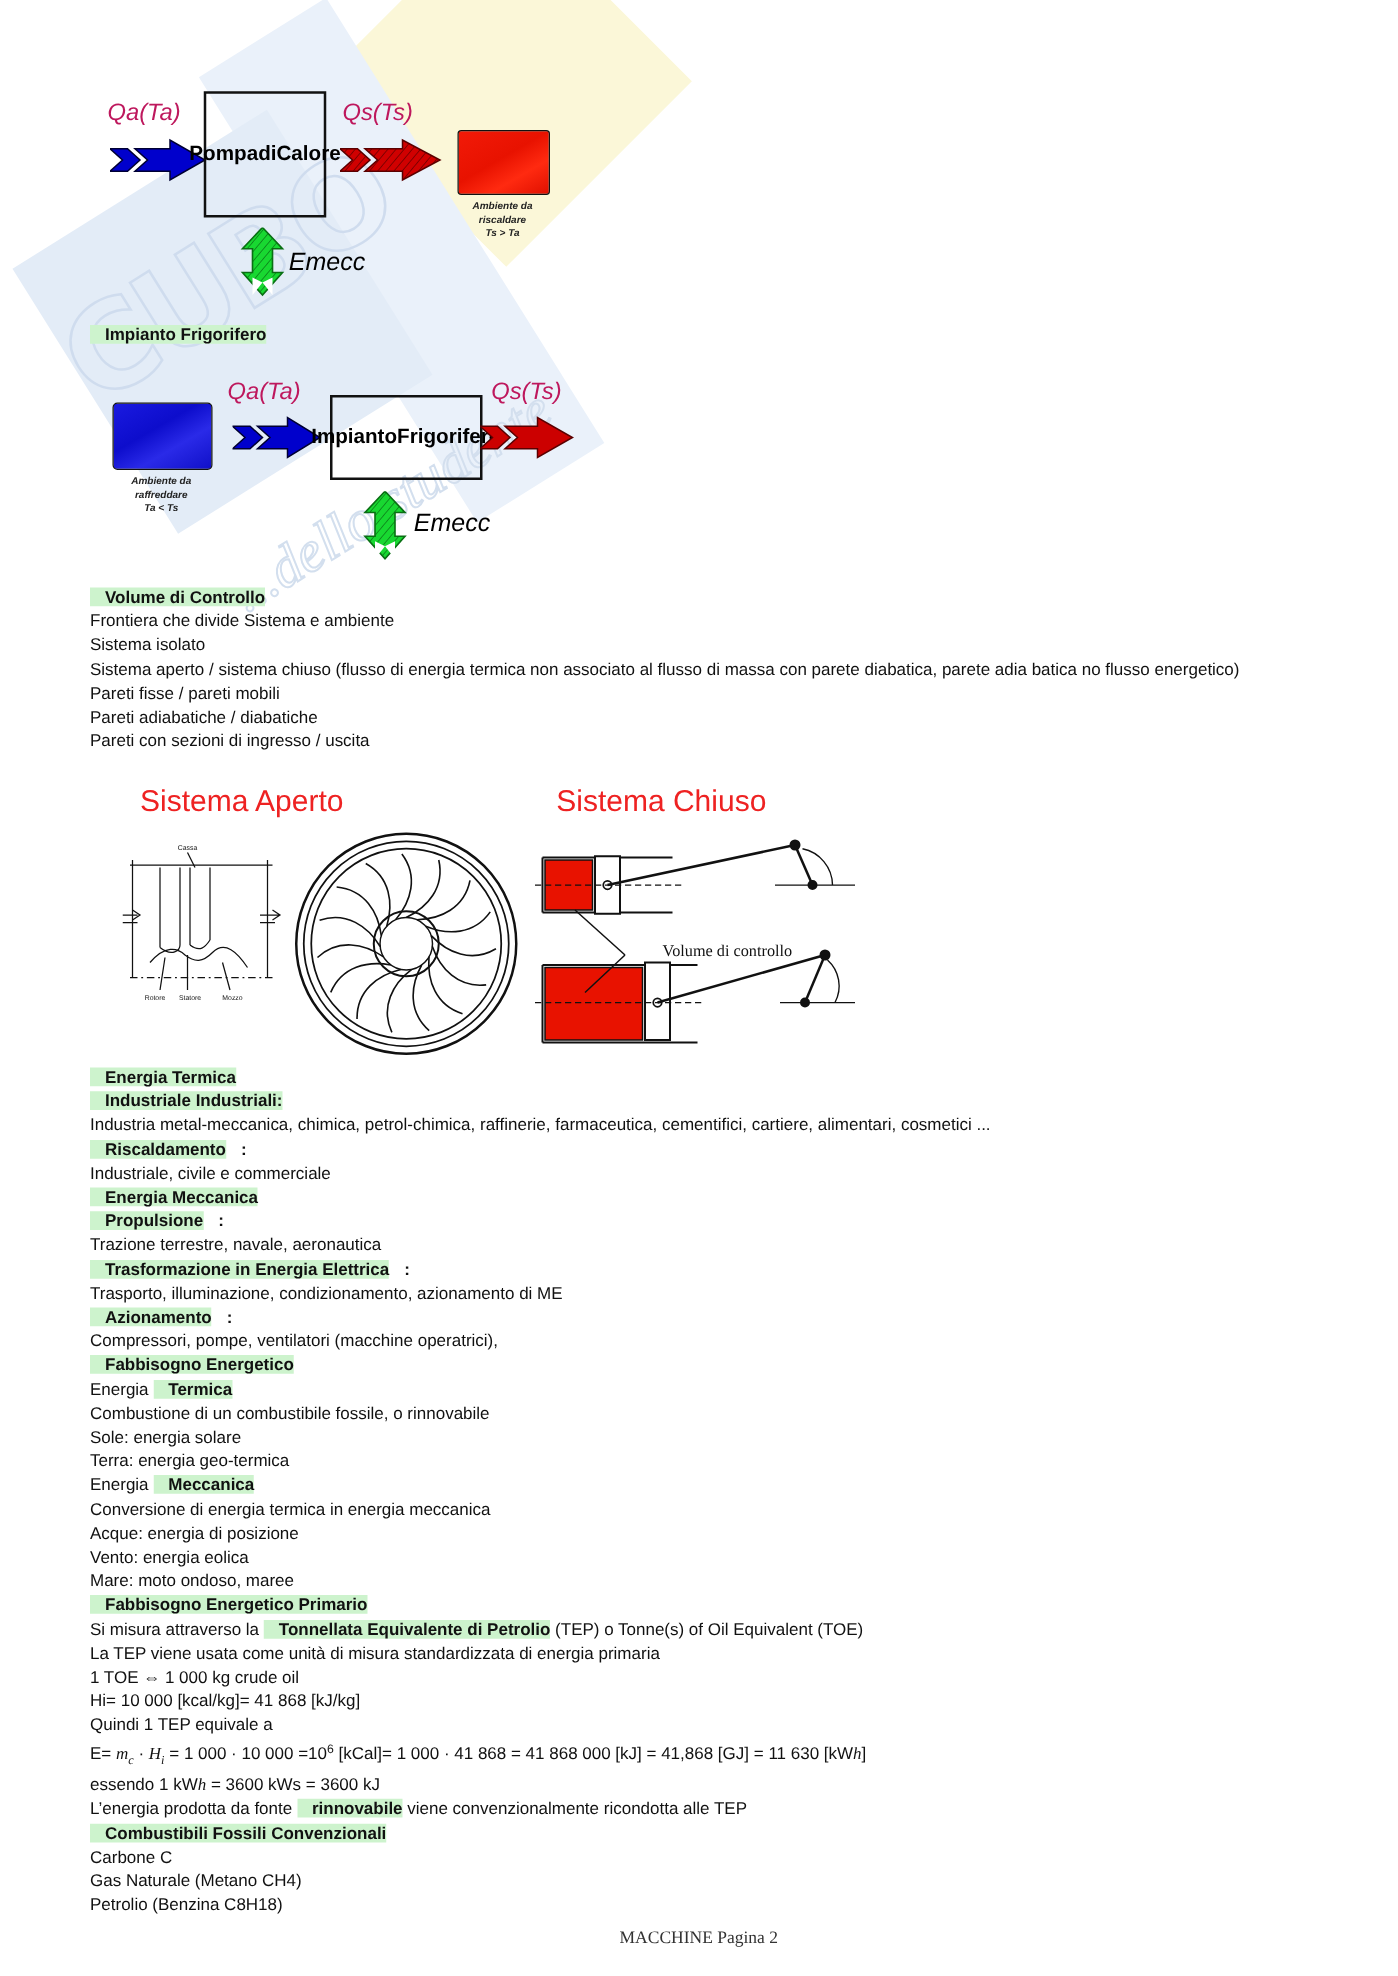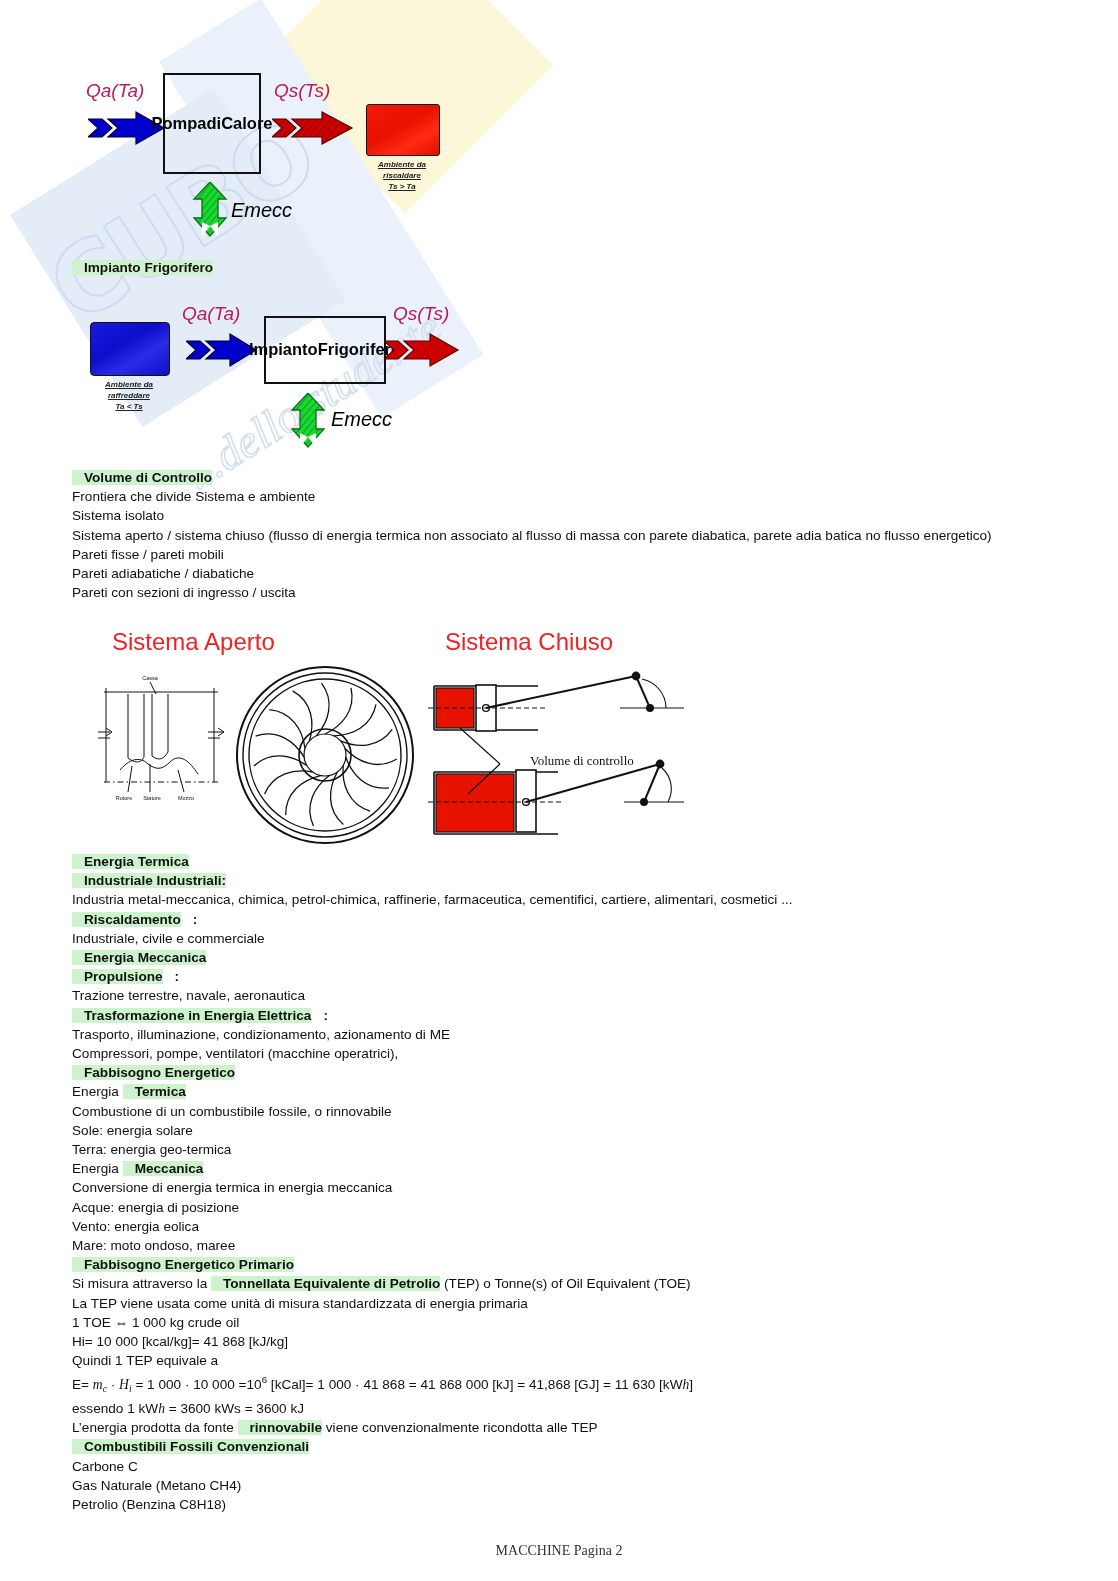--- a/index.html
+++ b/index.html
@@ -54,21 +54,21 @@
   .emecc{
     position:absolute;font-style:italic;font-family:"Liberation Sans",sans-serif;
     color:#000;white-space:nowrap;
   }
   .envbox{position:absolute;border:1.5px solid #111;}
   .envbox.red{background:linear-gradient(150deg,#f21a08 0%,#e81200 45%,#ff2a10 70%,#e01000 100%);}
   .envbox.blue{background:linear-gradient(150deg,#1a1ae0 0%,#0d0dcc 40%,#2a2ae8 65%,#1010c8 100%);}
   .envcap{
     position:absolute;text-align:center;font-style:italic;font-weight:bold;
     font-size:8px;line-height:1.35;color:#222;
-    font-family:"Liberation Sans",sans-serif;white-space:nowrap;text-decoration:underline;
+    font-family:"Liberation Sans",sans-serif;white-space:nowrap;
   }
   .arrow{position:absolute;}
 
   
   .body-text{
     position:absolute;left:72px;font-family:"Liberation Sans",sans-serif;
     font-size:13.6px;line-height:19.2px;color:#111;
   }
   .ln{white-space:normal;}
   .hl{background:#cdf3cd;}
@@ -304,20 +304,21 @@
     <div class="ln"><span class="hl b">Energia Termica</span></div>
     <div class="ln"><span class="hl b">Industriale Industriali:</span></div>
     <div class="ln">Industria metal-meccanica, chimica, petrol-chimica, raffinerie, farmaceutica, cementifici, cartiere, alimentari, cosmetici ...</div>
     <div class="ln"><span class="hl b">Riscaldamento</span><span class="b">:</span></div>
     <div class="ln">Industriale, civile e commerciale</div>
     <div class="ln"><span class="hl b">Energia Meccanica</span></div>
     <div class="ln"><span class="hl b">Propulsione</span><span class="b">:</span></div>
     <div class="ln">Trazione terrestre, navale, aeronautica</div>
     <div class="ln"><span class="hl b">Trasformazione in Energia Elettrica</span><span class="b">:</span></div>
     <div class="ln">Trasporto, illuminazione, condizionamento, azionamento di ME</div>
+    <div class="ln"><span class="hl b">Azionamento</span><span class="b">:</span></div>
     <div class="ln">Compressori, pompe, ventilatori (macchine operatrici),</div>
 
     <div class="ln"><span class="hl b">Fabbisogno Energetico</span></div>
     <div class="ln"><span>Energia </span><span class="hl b">Termica</span></div>
     <div class="ln">Combustione di un combustibile fossile, o rinnovabile</div>
     <div class="ln">Sole: energia solare</div>
     <div class="ln">Terra: energia geo-termica</div>
     <div class="ln"><span>Energia </span><span class="hl b">Meccanica</span></div>
     <div class="ln">Conversione di energia termica in energia meccanica</div>
     <div class="ln">Acque: energia di posizione</div>

